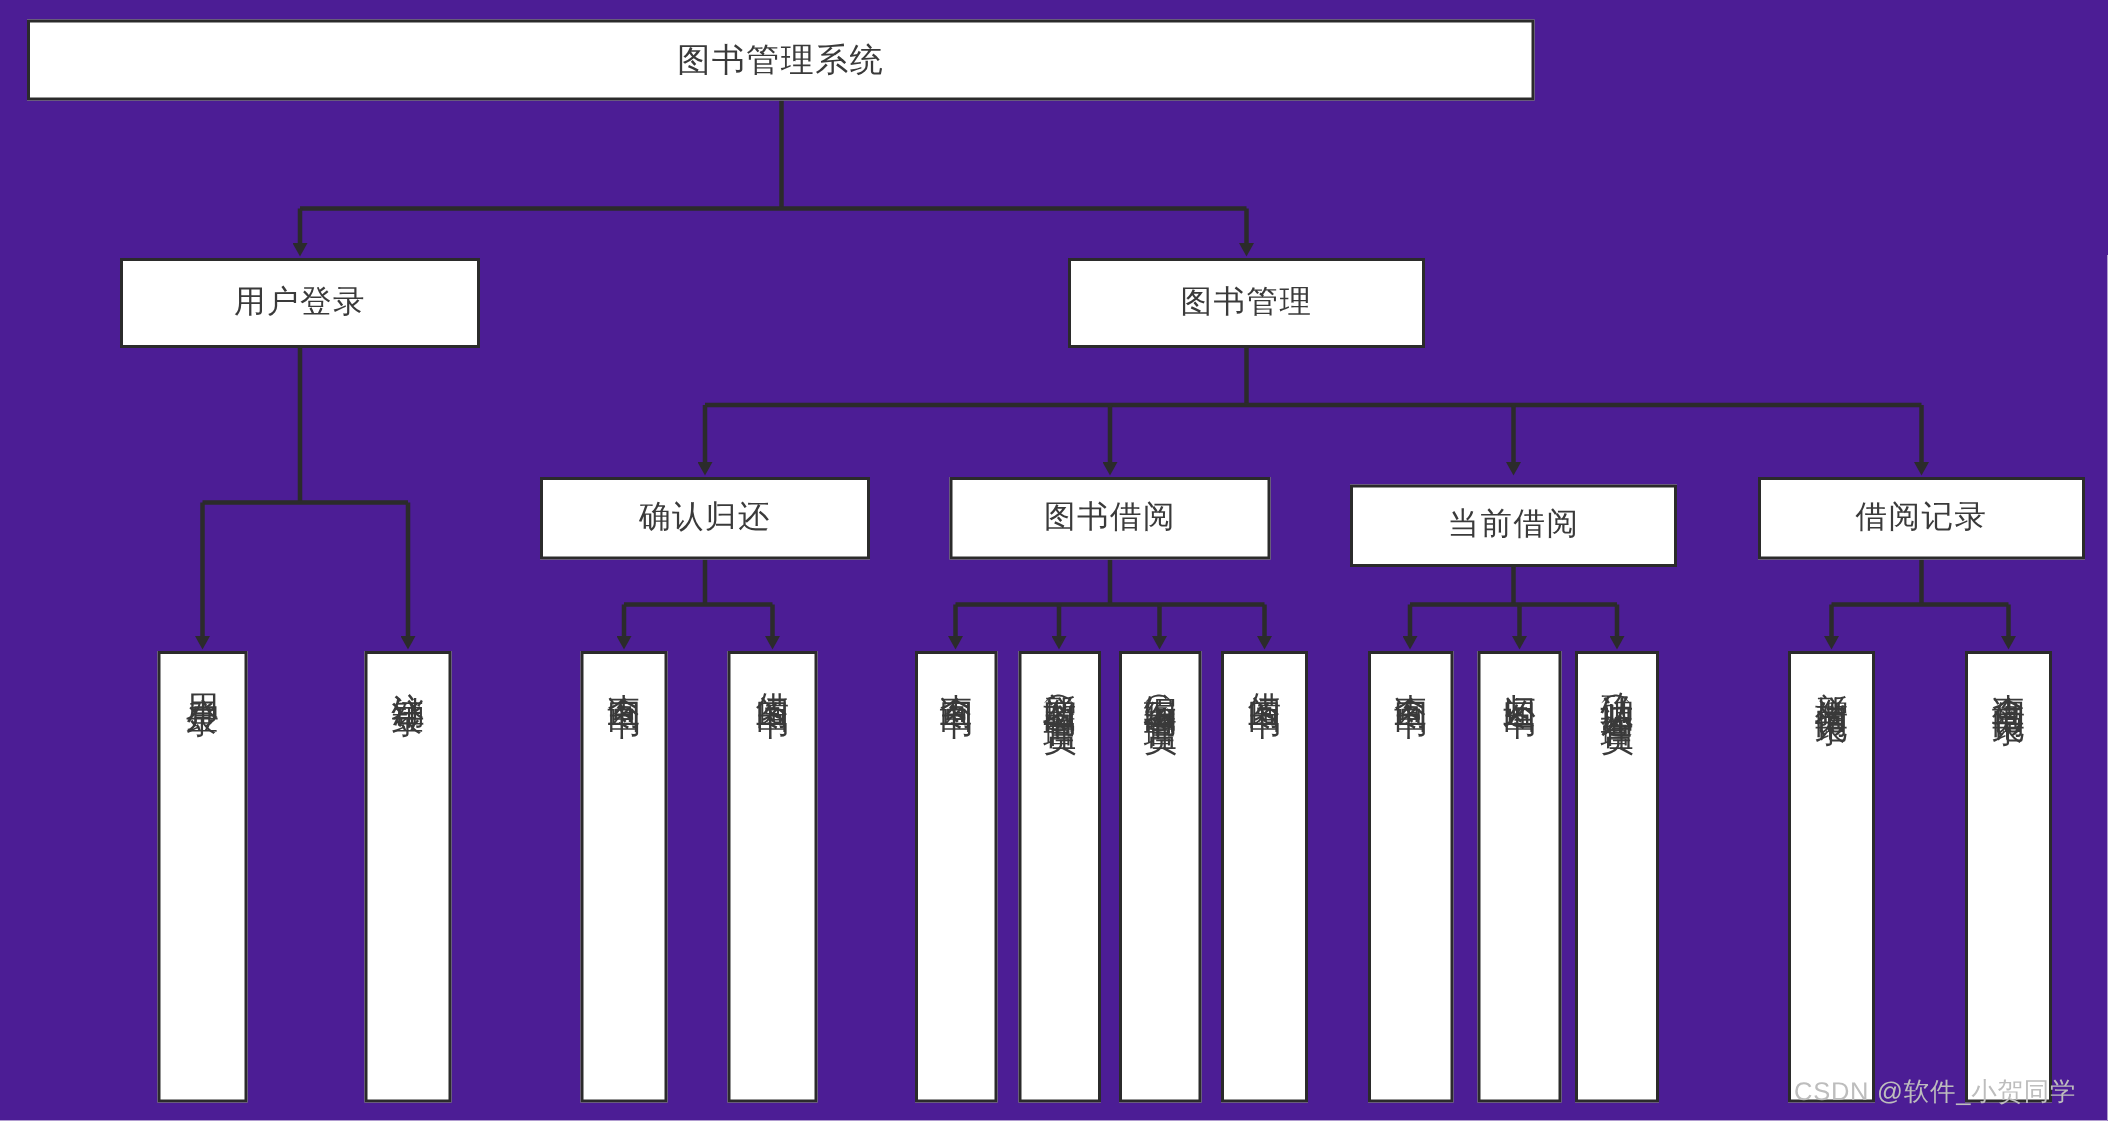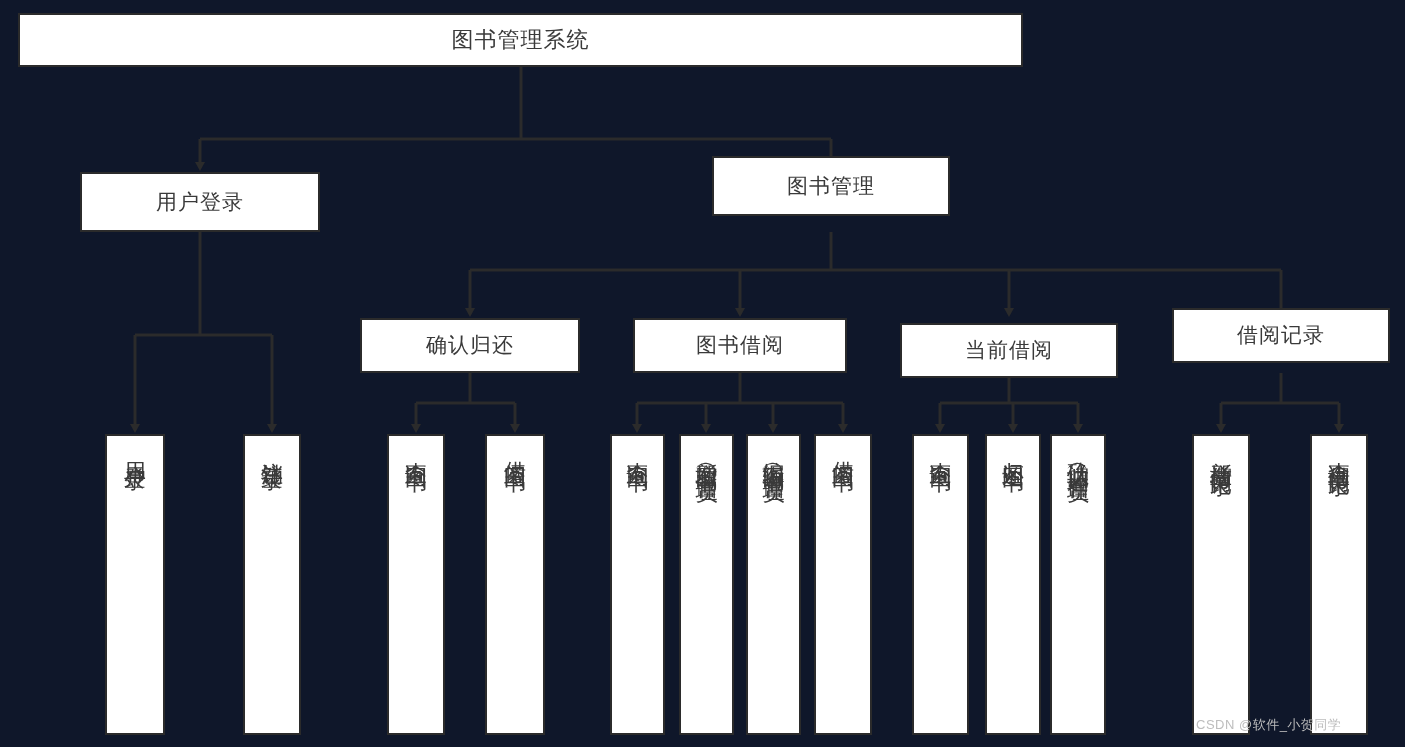--- a/index.html
+++ b/index.html
@@ -8,21 +8,21 @@
     padding: 0;
     background: #ffffff;
   }
   body {
     font-family: "Liberation Sans", "DejaVu Sans", sans-serif;
   }
   #canvas {
     position: relative;
     width: 1405px;
     height: 747px;
-    background: #0f172a;
+    background: #4c1d95;
     overflow: hidden;
   }
   svg.wires {
     position: absolute;
     left: 0;
     top: 0;
     width: 1405px;
     height: 747px;
     pointer-events: none;
   }
@@ -56,21 +56,21 @@
     writing-mode: vertical-rl;
     text-orientation: upright;
     font-size: 22px;
     letter-spacing: 3px;
     line-height: 1;
     white-space: nowrap;
     display: block;
   }
   .watermark {
     position: absolute;
-    font-size: 13px;
+    font-size: 17px;
     color: #bdbdbd;
     white-space: nowrap;
     z-index: 6;
     letter-spacing: 0.5px;
     text-align: center;
   }
 </style>
 </head>
 <body>
 
@@ -119,34 +119,34 @@
       </g>
   </svg>
 
   <div class="node root" style="left: 18px; top: 13px; width: 1005px; height: 54px;">
     <span class="label">图书管理系统</span>
   </div>
 
   <div class="node mid" style="left: 80px; top: 172px; width: 240px; height: 60px;">
     <span class="label">用户登录</span>
   </div>
-  <div class="node mid" style="left: 712px; top: 156px; width: 238px; height: 60px;">
+  <div class="node mid" style="left: 712px; top: 172px; width: 238px; height: 60px;">
     <span class="label">图书管理</span>
   </div>
 
   <div class="node mid" style="left: 360px; top: 318px; width: 220px; height: 55px;">
     <span class="label">确认归还</span>
   </div>
   <div class="node mid" style="left: 633px; top: 318px; width: 214px; height: 55px; text-align: center;">
     <span class="label">图书借阅</span>
   </div>
   <div class="node mid" style="left: 900px; top: 323px; width: 218px; height: 55px;">
     <span class="label">当前借阅</span>
   </div>
-  <div class="node mid" style="left: 1172px; top: 308px; width: 218px; height: 55px;">
+  <div class="node mid" style="left: 1172px; top: 318px; width: 218px; height: 55px;">
     <span class="label">借阅记录</span>
   </div>
 
   <div class="node leaf" style="left: 105px; top: 434px; width: 60px; height: 301px;">
     <span class="label">用户登录</span>
   </div>
   <div class="node leaf" style="left: 243px; top: 434px; width: 58px; height: 301px;">
     <span class="label">注销登录</span>
   </div>
   <div class="node leaf" style="left: 387px; top: 434px; width: 58px; height: 301px;">

